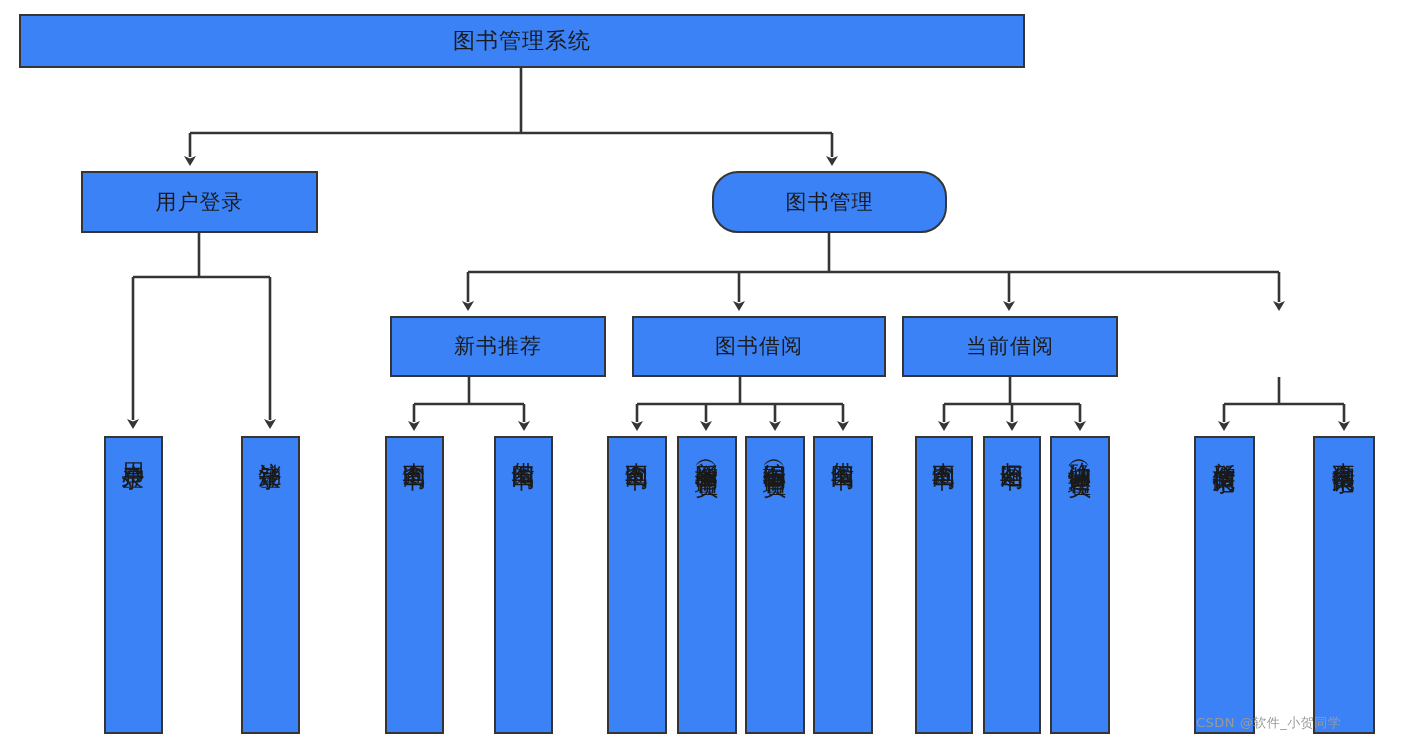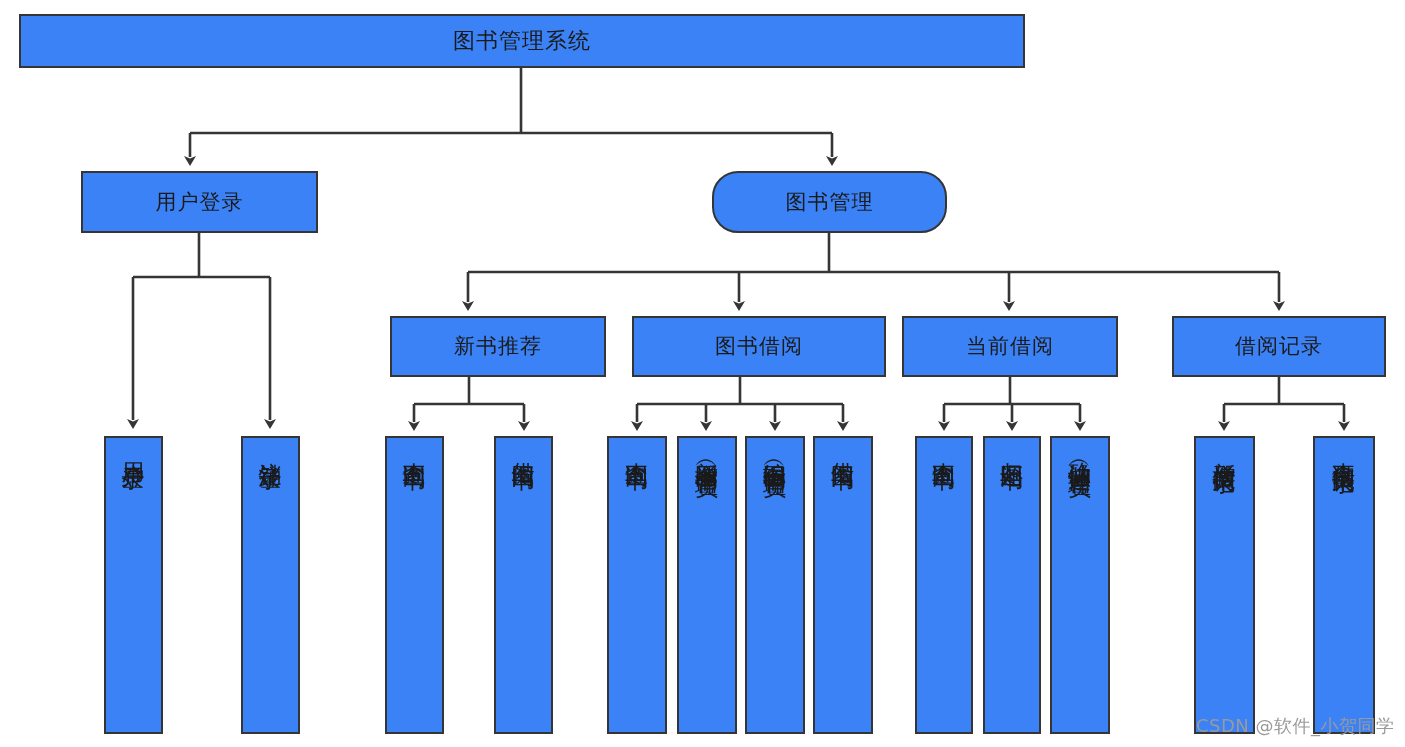--- a/index.html
+++ b/index.html
@@ -58,21 +58,21 @@
     writing-mode: vertical-rl;
     text-orientation: upright;
     font-size: 23px;
     letter-spacing: 2px;
     line-height: 1.05;
     white-space: nowrap;
     margin: 0 auto;
   }
   .watermark {
     position: absolute;
-    font-size: 18px;
+    font-size: 13px;
     color: #9a9a9a;
     white-space: nowrap;
     letter-spacing: 0.5px;
   }
 </style>
 </head>
 <body>
 
 <div id="stage">
 
@@ -143,23 +143,20 @@
   </div>
 
   <div class="node h-node" style="left:632px; top:316px; width:254px; height:61px;">
     <span class="lbl">图书借阅</span>
   </div>
 
   <div class="node h-node" style="left:902px; top:316px; width:216px; height:61px;font-family:Liberation Serif, serif;">
     <span class="lbl">当前借阅</span>
   </div>
 
-  <div class="node h-node" style="left:1172px; top:316px; width:214px; height:61px;">
-    <span class="lbl">借阅记录</span>
-  </div>
 
   <div class="node v-node" style="left:104px; top:436px; width:59px; height:298px;">
     <span class="lbl">用户登录</span>
   </div>
 
   <div class="node v-node" style="left:241px; top:436px; width:59px; height:298px;">
     <span class="lbl">注销登录</span>
   </div>
 
   <div class="node v-node" style="left:385px; top:436px; width:59px; height:298px;">

